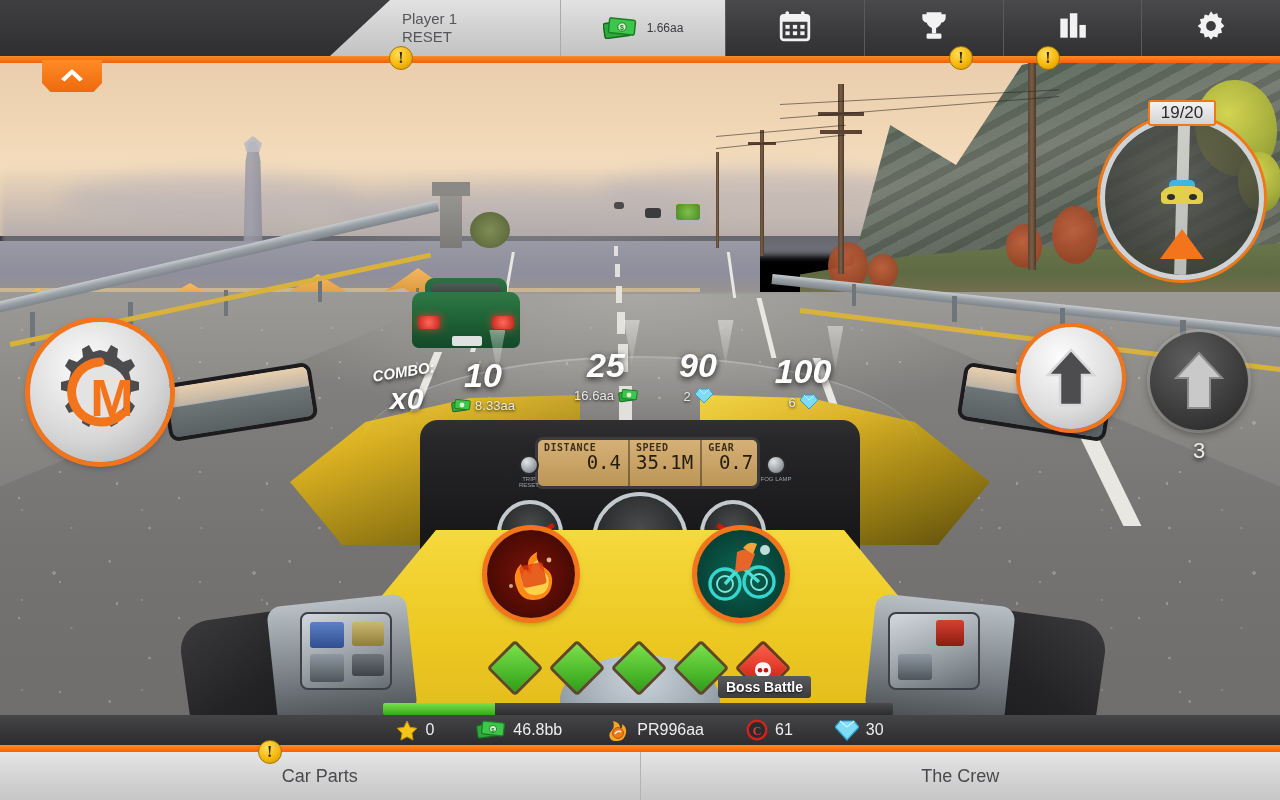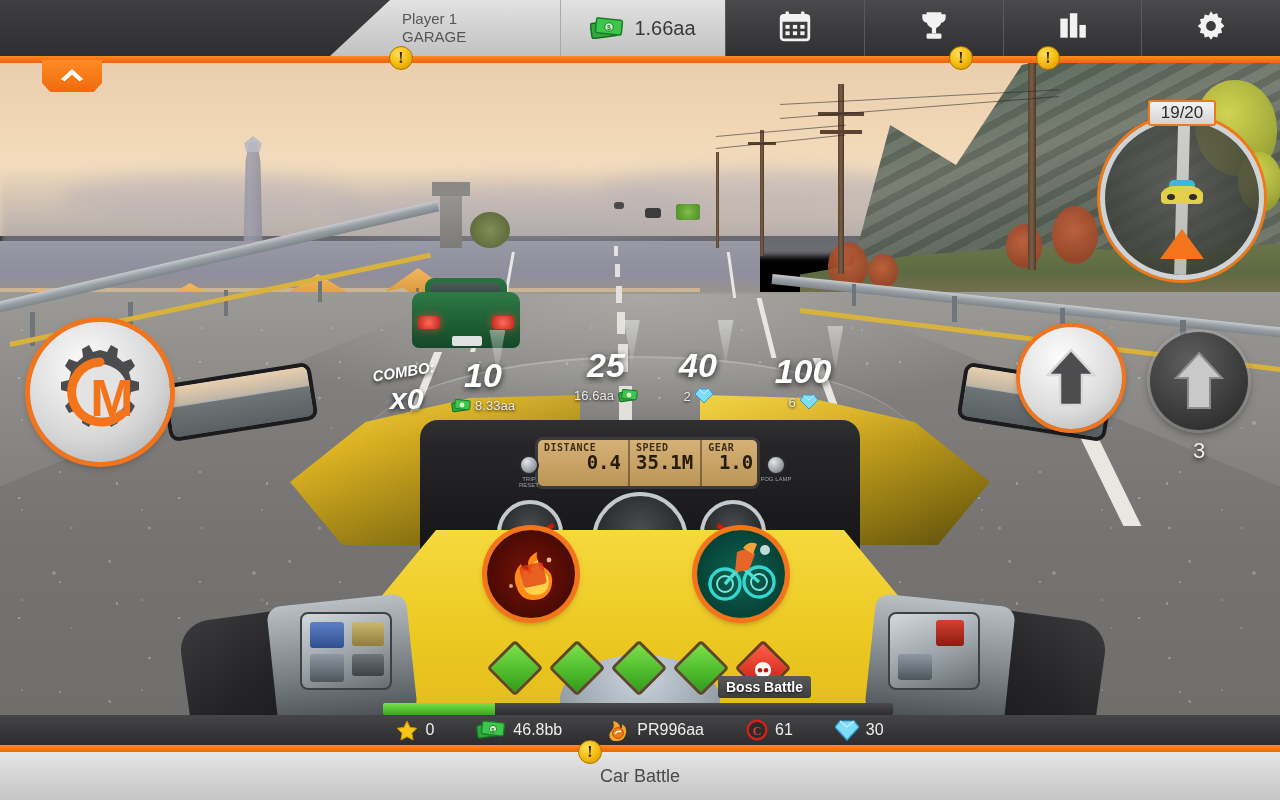--- a/index.html
+++ b/index.html
@@ -191,21 +191,21 @@
   }
   .lcd-cell { flex:1; border-right:2px solid rgba(60,45,25,.5); padding:2px 5px 0 6px; }
   .lcd-cell:last-child { border-right:none; flex:0 0 58px; }
   .lcd-cell.dist { flex:0 0 92px; }
   .lcd-label {
     font-family:"DejaVu Sans Mono", monospace; font-size:10px; letter-spacing:.5px;
     color:#3c2f16; font-weight:bold;
   }
   .lcd-value {
     font-family:"DejaVu Sans Mono", monospace; font-size:19px; line-height:19px;
-    color:#241b09; font-weight:bold; text-align:right; padding-right:2px;
+    color:#241b09; font-weight:normal; text-align:right; padding-right:2px;
   }
   .knob {
     position:absolute; width:20px; height:20px; border-radius:50%;
     background:radial-gradient(circle at 35% 30%,#e3e6e8,#8d9499 70%,#585e62);
     border:2px solid #2a2a2c;
   }
   .knob-label {
     position:absolute; font-size:6px; color:#9aa0a4; font-family:"Liberation Sans",sans-serif;
     text-align:center; width:32px; line-height:6px;
   }
@@ -261,21 +261,21 @@
   .tb-player { width:230px; padding-left:72px; }
   .tb-money  { width:165px; justify-content:center; gap:10px; }
   .tb-league { width:205px; padding-left:56px; }
   .tb-league-wedge {
     position:absolute; right:-1px; top:0; width:48px; height:56px;
     background:linear-gradient(180deg,#4a4a4c,#313133);
     clip-path:polygon(100% 0, 100% 100%, 0 100%);
   }
   .tb-txt1 { font-size:15px; color:#56565a; line-height:18px; }
   .tb-txt2 { font-size:15px; color:#56565a; line-height:18px; }
-  .tb-money-val { font-size:20px; color:#3a3a3e; }
+  .tb-money-val { font-size:12px; color:#3a3a3e; }
   .tb-icons { flex:1; display:flex; align-items:stretch; }
   .tb-icon {
     flex:1; display:flex; align-items:center; justify-content:center;
     border-left:1px solid #5a5a5c;
     background:linear-gradient(180deg,#4a4a4c 0%, #3b3b3d 55%, #313133 100%);
   }
   .tb-icon svg { width:34px; height:34px; fill:#f2f2f2; }
 
   .rider-icon { position:absolute; left:368px; top:2px; width:62px; height:52px; z-index:3; }
   .shield {
@@ -600,21 +600,21 @@
       <div class="lcd-cell dist">
         <div class="lcd-label">DISTANCE</div>
         <div class="lcd-value">0.4</div>
       </div>
       <div class="lcd-cell">
         <div class="lcd-label">SPEED</div>
         <div class="lcd-value">35.1M</div>
       </div>
       <div class="lcd-cell">
         <div class="lcd-label">GEAR</div>
-        <div class="lcd-value">1.0</div>
+        <div class="lcd-value">0.7</div>
       </div>
     </div>
     <div class="knob" style="left:519px; top:455px;"></div>
     <div class="knob-label" style="left:513px; top:476px;">TRIP RESET</div>
     <div class="knob" style="left:766px; top:455px;"></div>
     <div class="knob-label" style="left:760px; top:476px;">FOG LAMP</div>
 
     <div class="gauge" style="left:497px; top:500px; width:66px; height:66px;">
       <div class="gauge-needle" style="left:33px; top:32px; width:24px; height:5px; transform:rotate(-35deg);"></div>
       <div class="gauge-hub" style="left:28px; top:28px; width:10px; height:10px;"></div>
@@ -647,21 +647,21 @@
     </div>
   </div>
 
   <div class="topbar">
     <div class="tb-left-blank"></div>
     <div class="tb-wedge"></div>
 
     <div class="tb-panel tb-player">
       <div>
         <div class="tb-txt1">Player 1</div>
-        <div class="tb-txt2">GARAGE</div>
+        <div class="tb-txt2">RESET</div>
       </div>
     </div>
 
     <div class="tb-panel tb-money">
       <span>
         <svg class="svg-ico" width="34" height="22" viewBox="0 0 34 22">
           <rect x="1" y="5" width="26" height="15" rx="2" fill="#2faa3c" stroke="#166b22" stroke-width="1.5" transform="rotate(-8 14 12)"></rect>
           <rect x="6" y="2" width="26" height="15" rx="2" fill="#3cc64c" stroke="#1c7d28" stroke-width="1.5" transform="rotate(6 19 9)"></rect>
           <circle cx="19" cy="10" r="4.2" fill="#d8f7cd" stroke="#1c7d28" stroke-width="1"></circle>
           <text x="19" y="13" font-size="7" text-anchor="middle" fill="#1c7d28" font-family="Liberation Sans, sans-serif" font-weight="bold">$</text>
@@ -795,21 +795,21 @@
               <rect x="1" y="3" width="15" height="9" rx="1.4" fill="#2faa3c" stroke="#166b22" stroke-width="1" transform="rotate(-8 8 7)"></rect>
               <rect x="4" y="1" width="15" height="9" rx="1.4" fill="#3cc64c" stroke="#1c7d28" stroke-width="1" transform="rotate(6 11 5)"></rect>
               <circle cx="11" cy="6" r="2.4" fill="#d8f7cd"></circle>
             </svg>
         </span>
       </div>
     </div>
 
     <div class="milestone" style="left:655px; top:8px; width:86px;">
       <div class="ms-pin" style="left:82%;"></div>
-      <div class="ms-num">40</div>
+      <div class="ms-num">90</div>
       <div class="ms-reward">
         <span>2</span>
         <span>
           <svg class="svg-ico" width="18" height="16" viewBox="0 0 18 16">
               <path d="M4 1h10l4 5-9 9-9-9z" fill="#7fdcf7" stroke="#2f9fd0" stroke-width="1"></path>
               <path d="M4 1l5 5 5-5" fill="none" stroke="#bfeeff" stroke-width="1"></path>
             </svg>
         </span>
       </div>
     </div>
@@ -942,17 +942,20 @@
       </span>
       <span>30</span>
     </div>
   </div>
 
   <div class="orange-rail-bottom"></div>
 
   <div class="bottomnav">
     <div class="nav-item">
       <div class="badge-excl nav-badge">!</div>
-      <span>Car Battle</span>
+      <span>Car Parts</span>
+    </div>
+    <div class="nav-item">
+      <span>The Crew</span>
     </div>
   </div>
 
 </div>
 
 </body></html>

